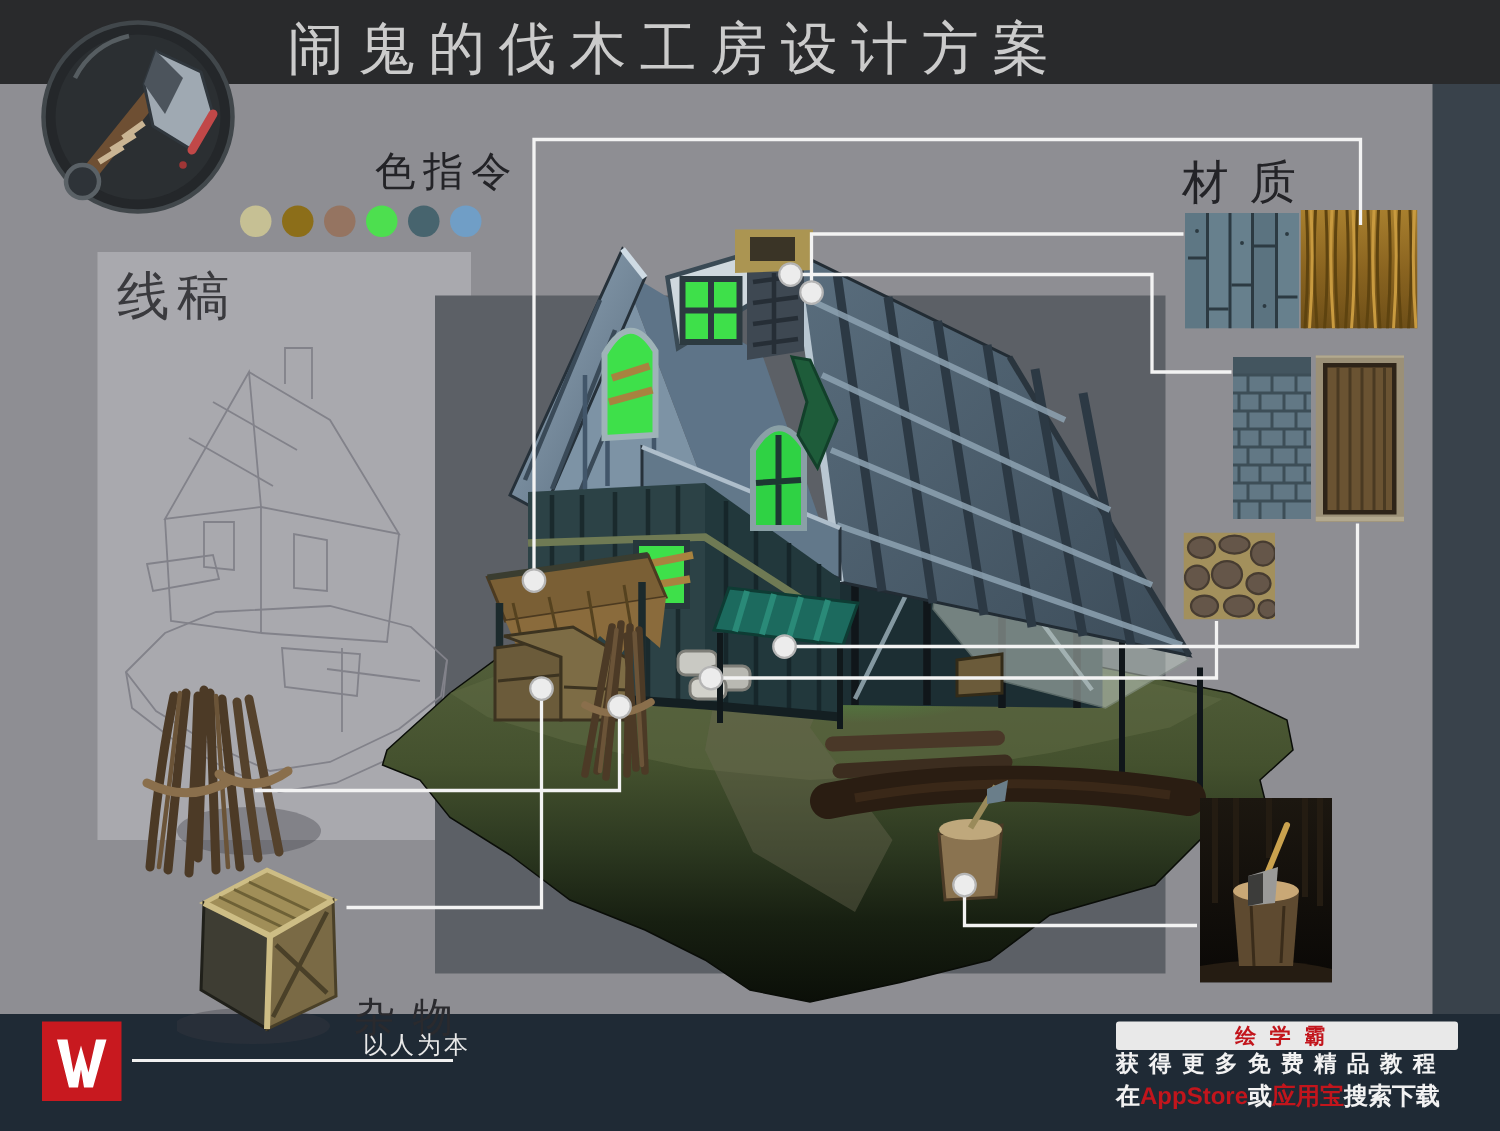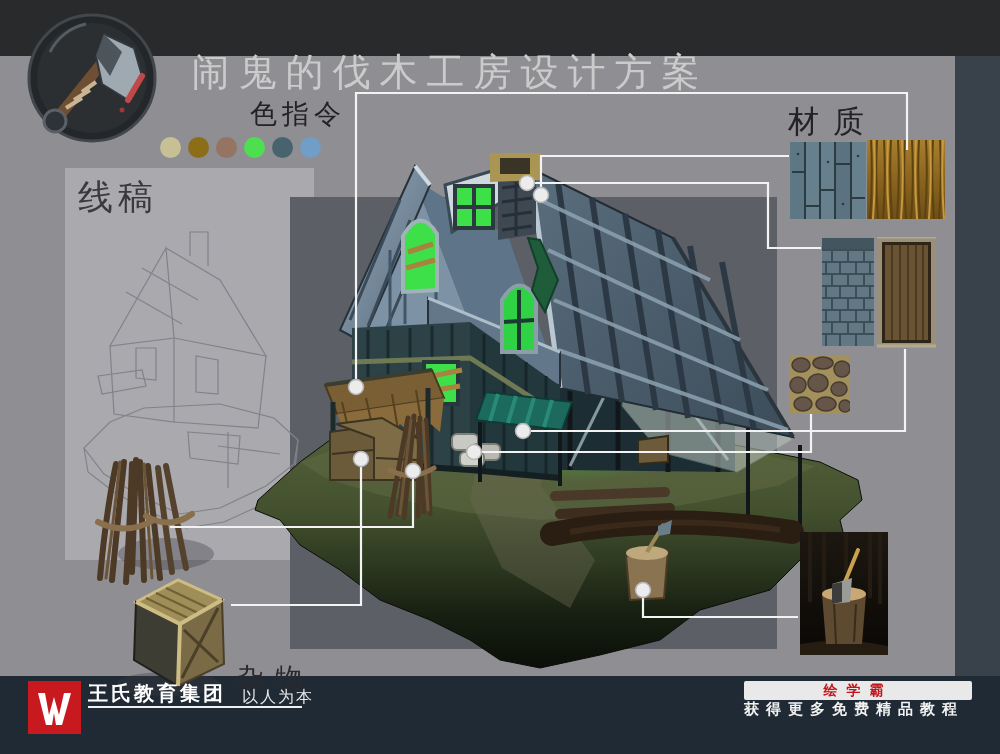--- a/index.html
+++ b/index.html
@@ -3,21 +3,21 @@
 <meta charset="utf-8">
 <style>
   html,body{margin:0;padding:0;background:#8e8e93;}
   #canvas{position:relative;width:1000px;height:754px;overflow:hidden;
           background:#8e8e93;font-family:"Liberation Sans",sans-serif;}
   .abs{position:absolute;}
   .serif{font-family:"Liberation Serif",serif;}
   
   #titlebar{left:0;top:0;width:1000px;height:56px;background:#292a2c;}
   #title{left:0;top:7px;width:900px;text-align:center;color:#cbcbcb;
-         font-size:38px;letter-spacing:9px;font-family:"Liberation Serif",serif;margin-top:40px;}
+         font-size:38px;letter-spacing:9px;font-family:"Liberation Serif",serif;}
   
   #rightband{left:955px;top:56px;width:45px;height:620px;background:#39424b;}
   #bottombar{left:0;top:676px;width:1000px;height:78px;background:#1f2a35;}
   
   #sketch-panel{left:65px;top:168px;width:249px;height:392px;background:#a9a9ae;}
   #center-panel{left:290px;top:197px;width:487px;height:452px;background:#5c6066;}
   
   .sec-label{color:#2e2e32;font-family:Liberation Sans, sans-serif;}
   #palette-label{left:250px;top:96px;font-size:27px;letter-spacing:5px;color:#232327;}
   #materials-label{left:788px;top:101px;font-size:31px;letter-spacing:14px;color:#232327;}
@@ -368,24 +368,24 @@
       <circle cx="413" cy="471" r="7.5"></circle>
         <circle cx="643" cy="590" r="7.5"></circle>
     </g>
   </svg>
 
   <div class="abs" id="logo-box">
     <svg width="53" height="53" viewBox="0 0 53 53">
       <path d="M10 12 L17 12 L21 34 L26 16 L31 34 L36 12 L43 12 L34 44 L28 44 L26 32 L24 44 L18 44 Z" fill="#ffffff"></path>
     </svg>
   </div>
-  <div class="abs" id="brand">王氏教育集团</div>
   <div class="abs" id="motto">以人为本</div>
   <div class="abs" id="brand-rule"></div>
 
   <div class="abs" id="promo">
     <div id="app-badge">
       <span>绘学霸</span>
     </div>
     <div id="promo-line1">获得更多免费精品教程</div>
+    <div id="promo-line3"><span>在</span><span class="red">AppStore</span><span>或</span><span class="red">应用宝</span><span>搜索下载</span></div>
   </div>
 
 </div>
 
 </body></html>

